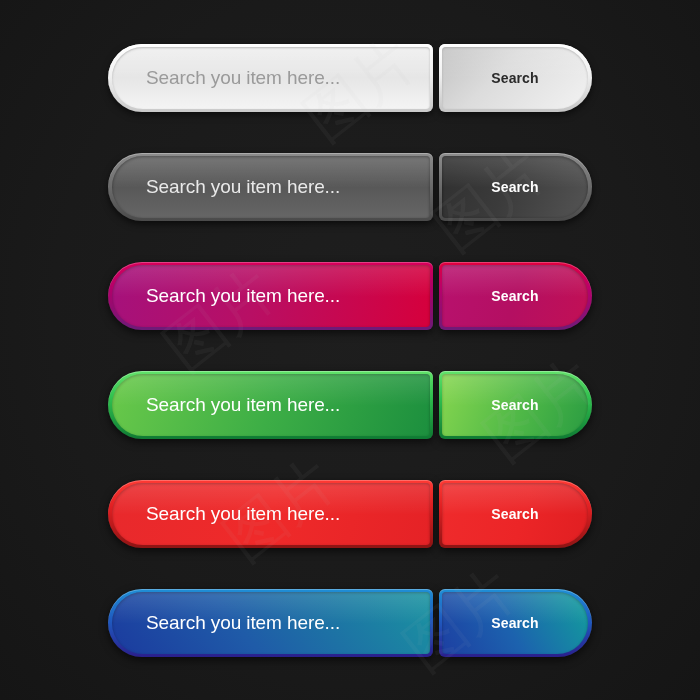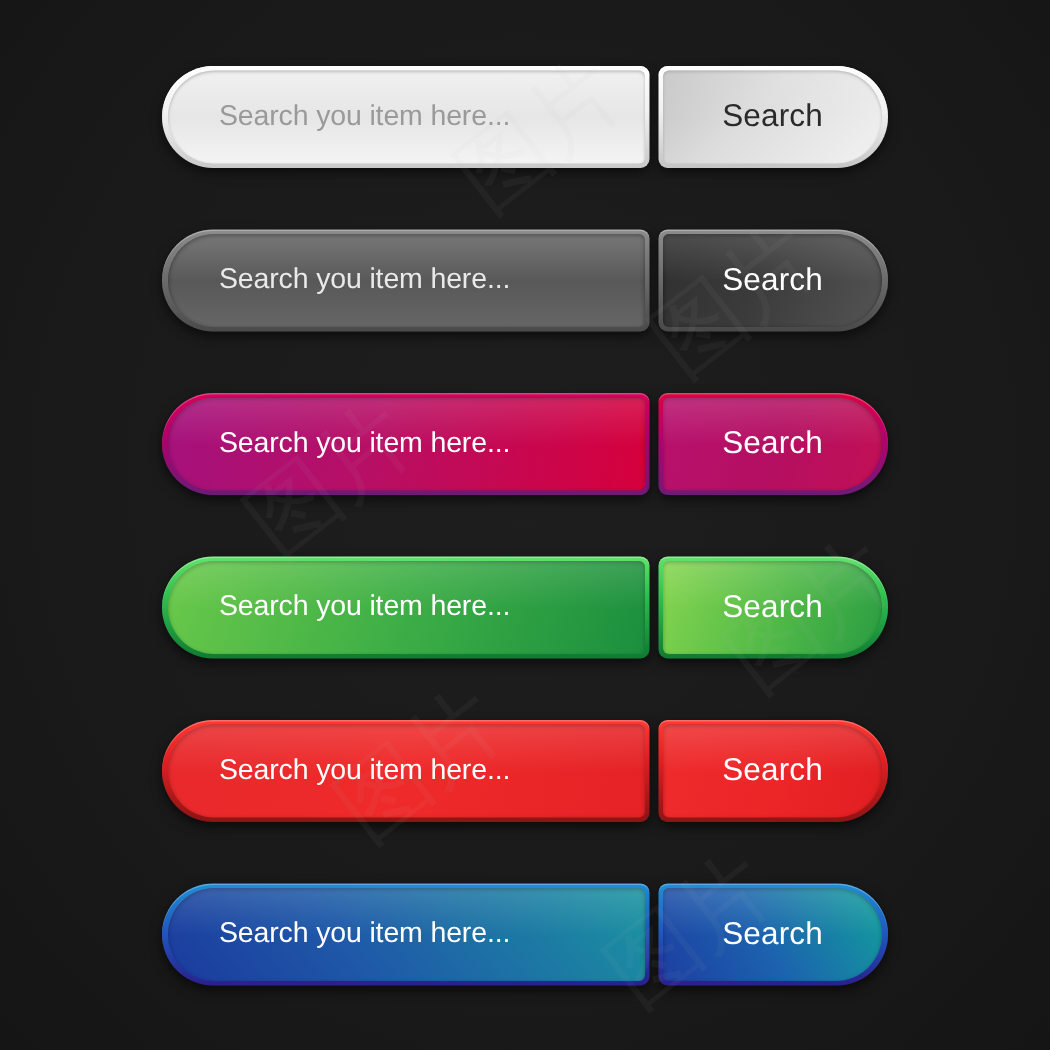--- a/index.html
+++ b/index.html
@@ -100,22 +100,22 @@
     border-radius: 4px 31px 31px 4px;
     box-sizing: border-box;
     display: flex;
     align-items: center;
     justify-content: center;
     overflow: hidden;
   }
   .btn-label {
     position: relative;
     z-index: 4;
-    font-size: 21px;
-    font-weight: normal;
+    font-size: 14px;
+    font-weight: bold;
     letter-spacing: 0.1px;
     user-select: none;
   }
   .btn-inner::after {
     content: "";
     position: absolute;
     left: 0; right: 0; top: 0;
     height: 52%;
     background: linear-gradient(to bottom, rgba(255,255,255,.14), rgba(255,255,255,0));
     pointer-events: none;

